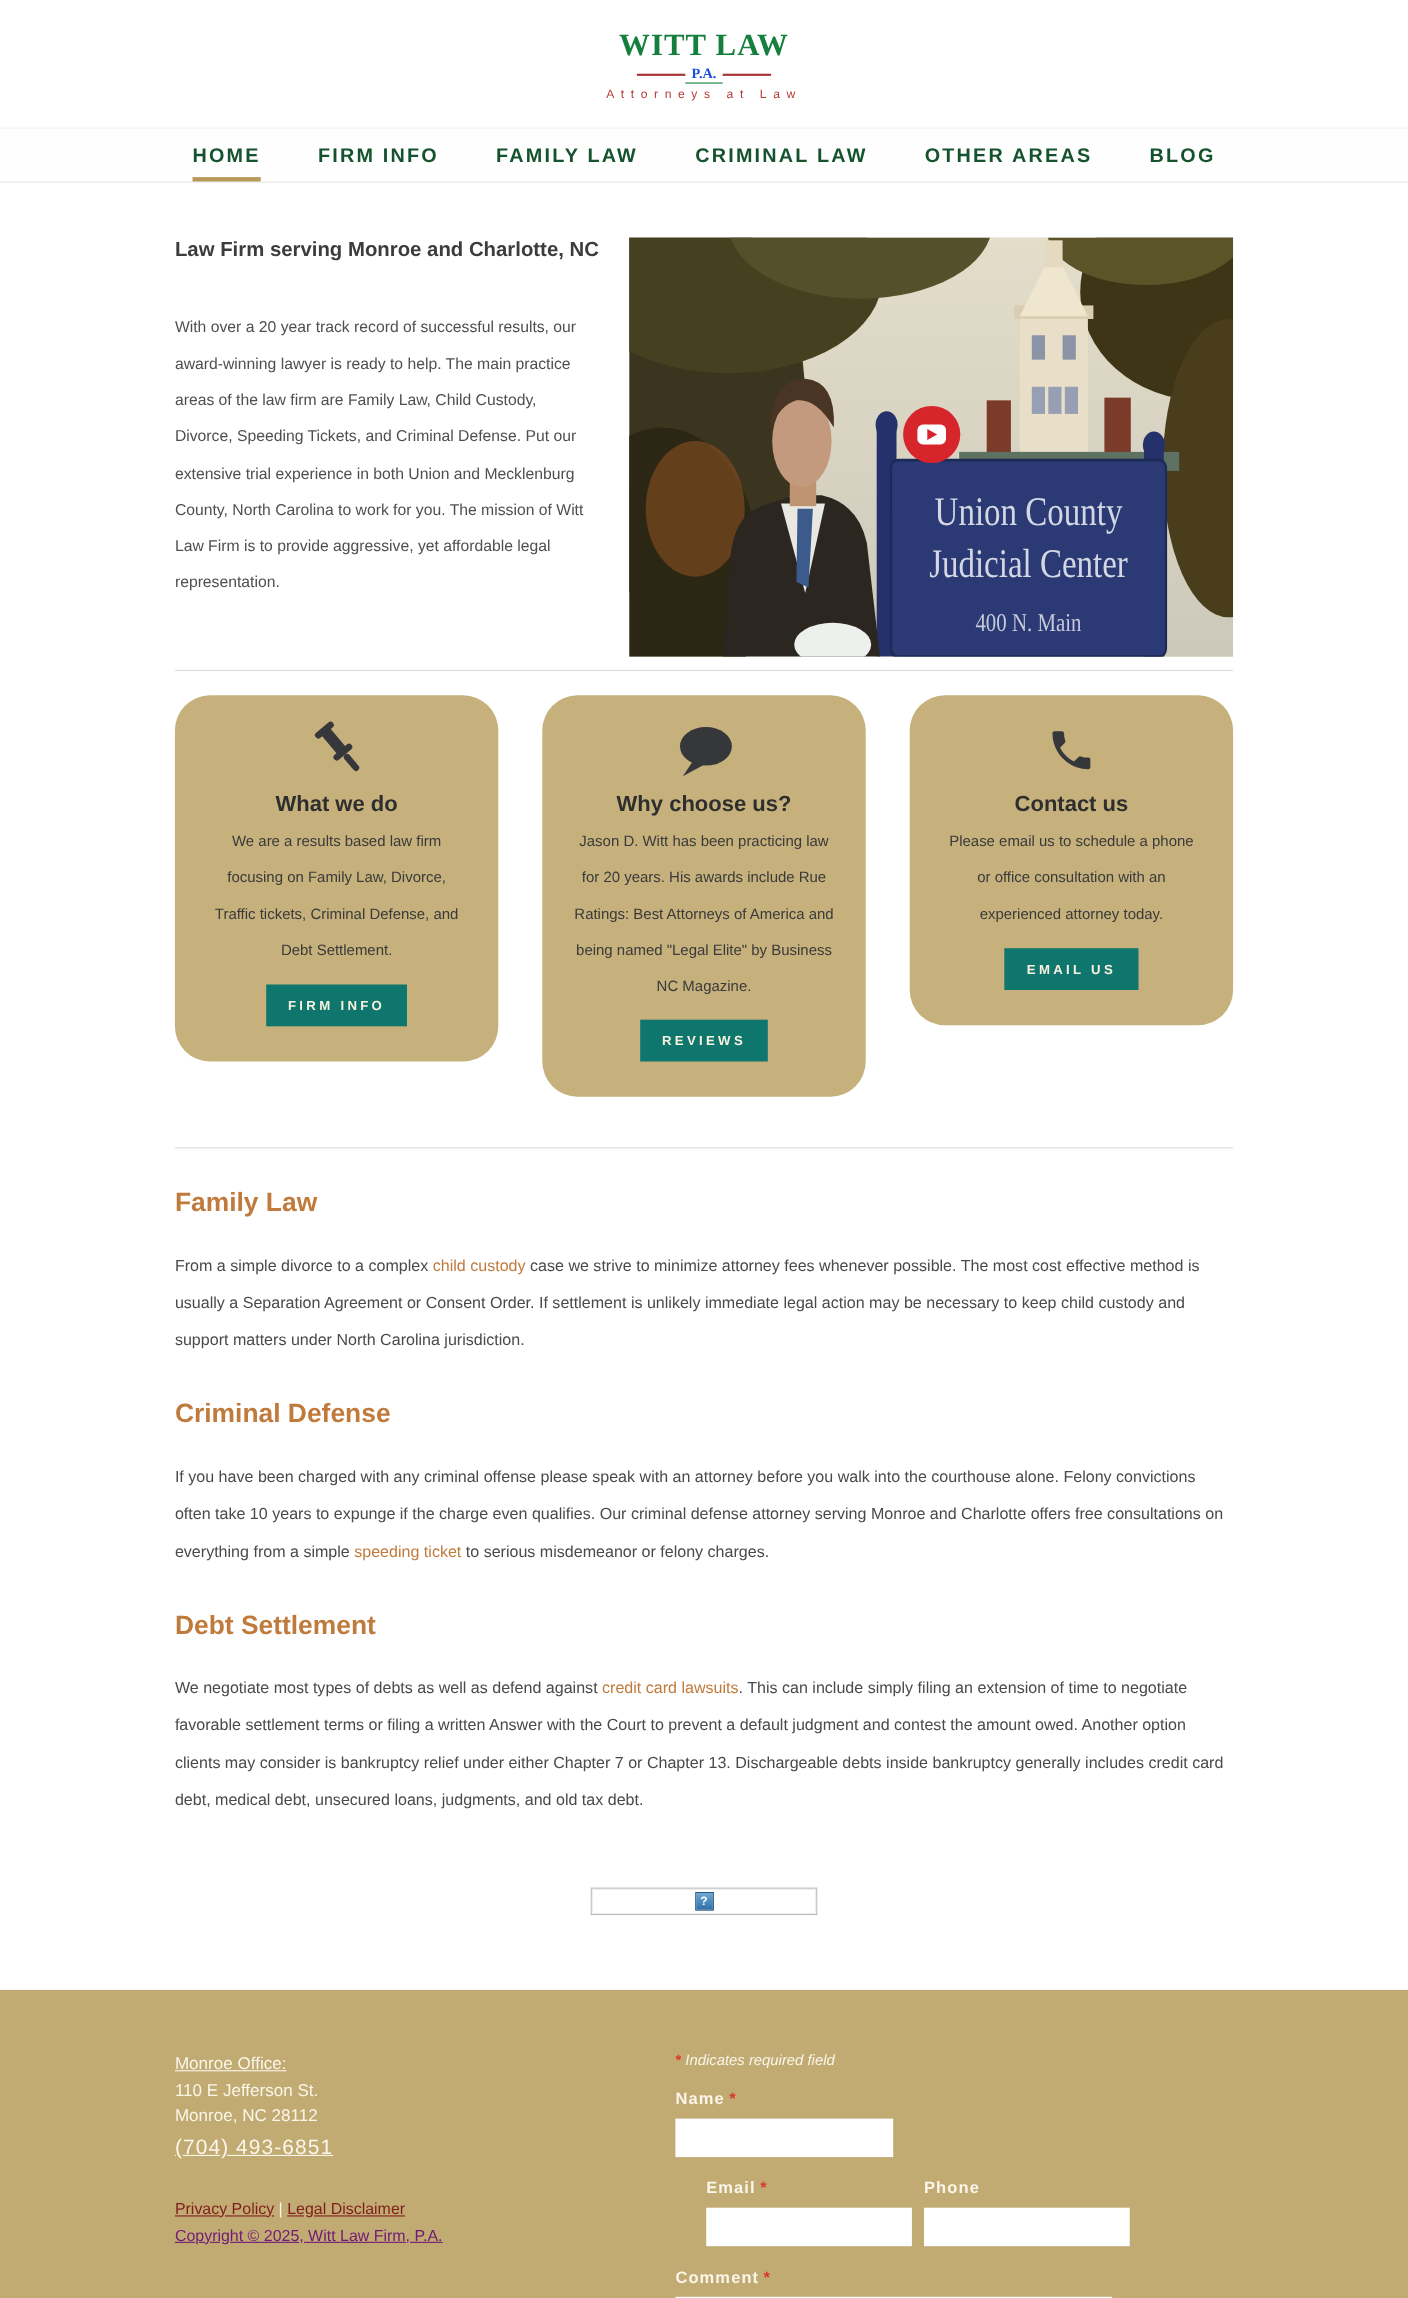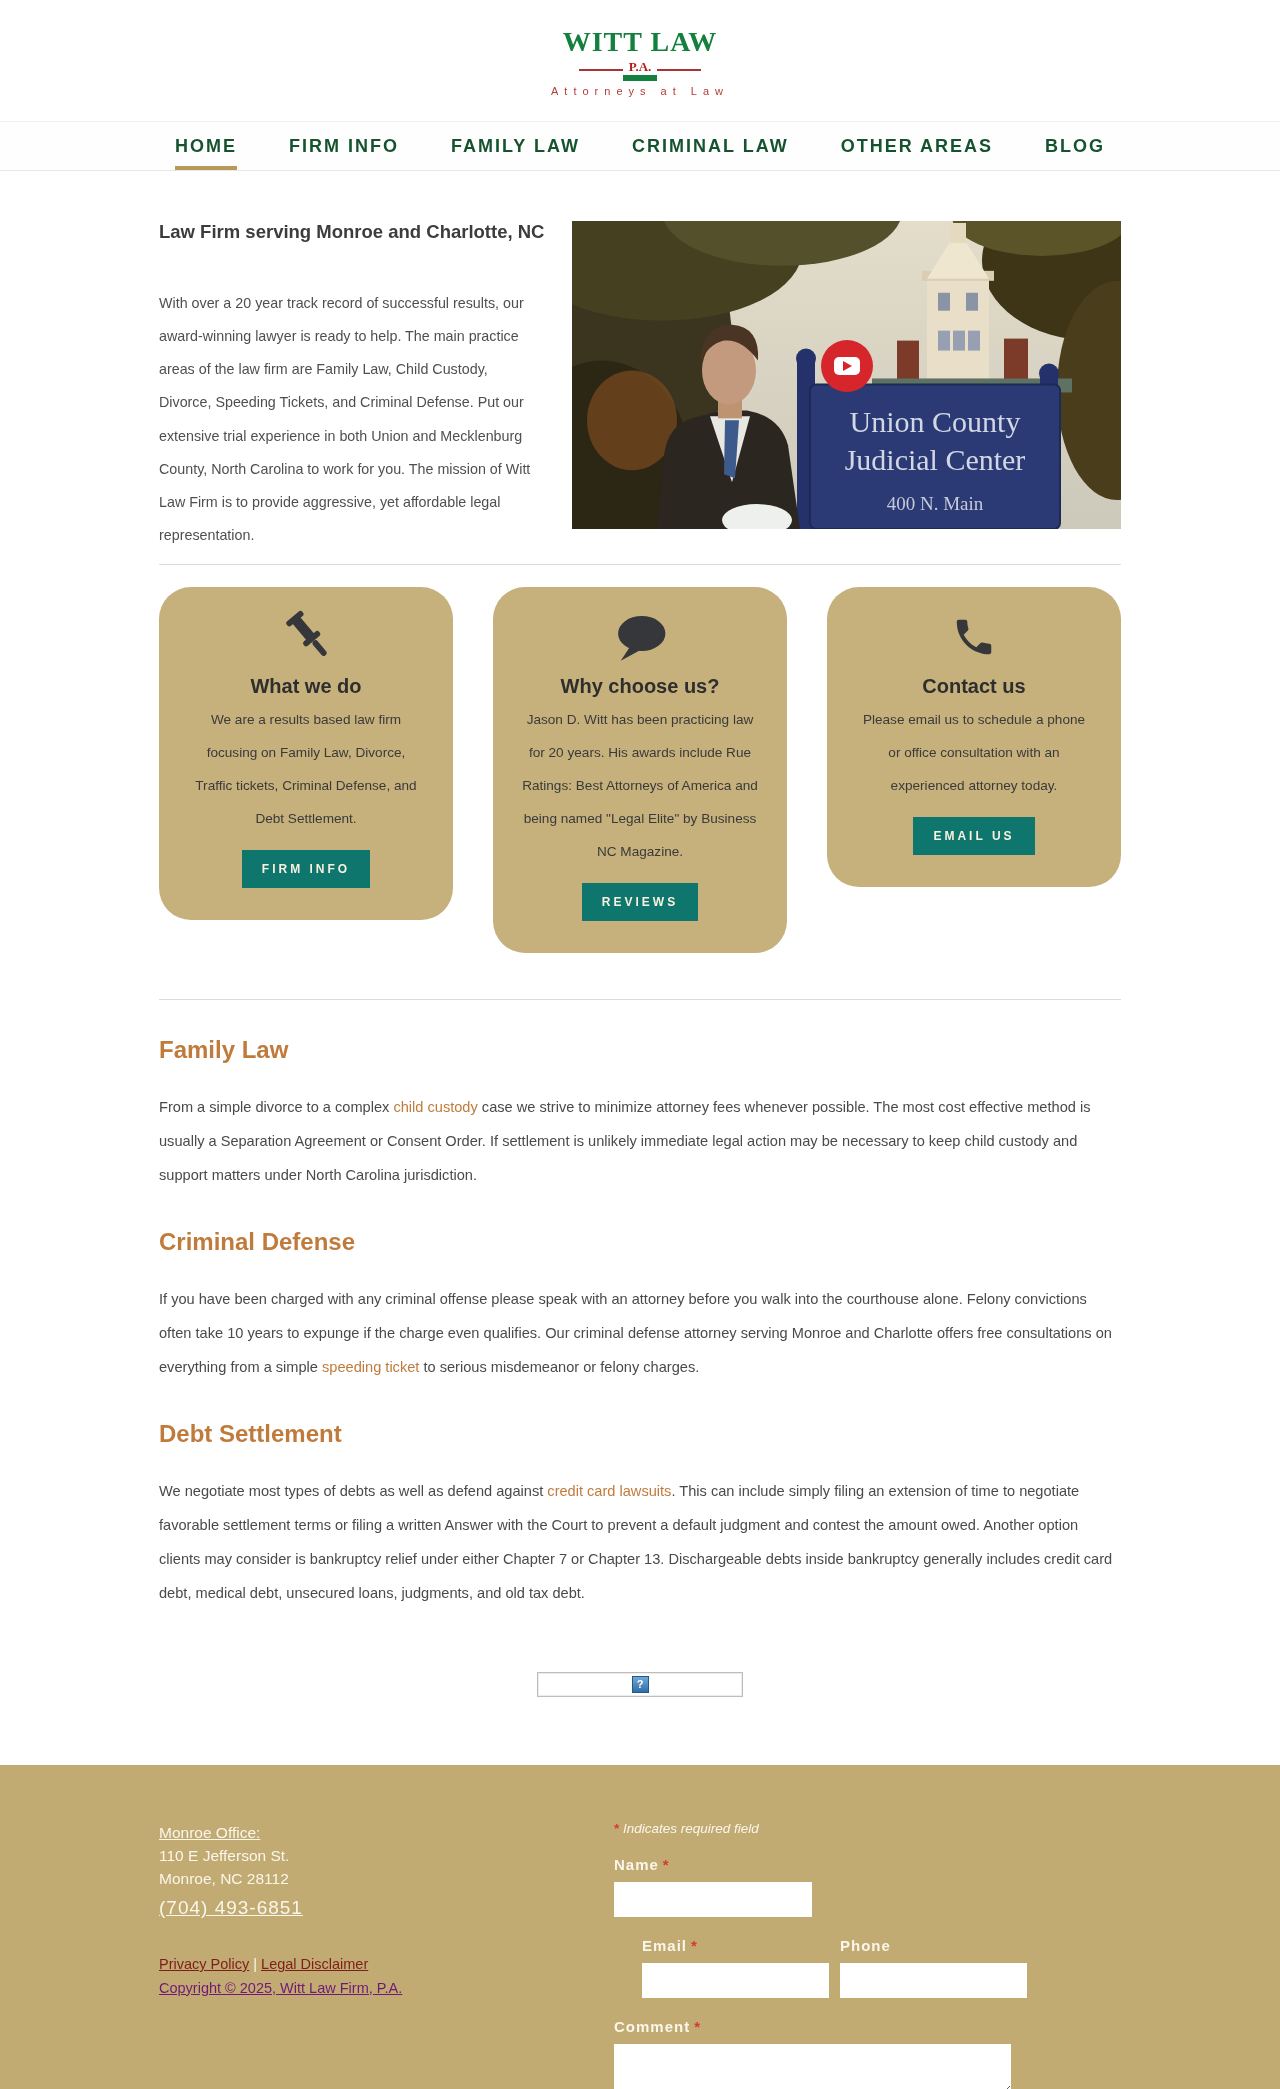--- a/index.html
+++ b/index.html
@@ -5,39 +5,39 @@
   * { margin:0; padding:0; box-sizing:border-box; }
   html,body { background:#fff; font-family:"Liberation Sans", sans-serif; color:#4a4a4a; }
   .page { width:1280px; margin:0 auto; }
 
   
   .header { padding:26px 0 22px; background:#fff; text-align:center; }
   .logo { display:inline-block; font-family:"Liberation Serif", serif; }
   .logo-title { font-size:28px; font-weight:bold; color:#15803d; letter-spacing:1px; }
   .logo-pa-row { display:flex; align-items:center; justify-content:center; margin-top:1px; }
   .logo-line { height:2px; background:#a93434; width:44px; }
-  .logo-pa { font-size:13px; font-weight:bold; color:#b91c1c; padding:0 6px; border-bottom:6px solid #15803d; }
+  .logo-pa { font-size:13px; font-weight:bold; color:#1d4ed8; padding:0 6px; border-bottom:1px solid #15803d; }
   .logo-tagline { margin-top:4px; font-size:11px; color:#b23c36; letter-spacing:6px; font-family:"Liberation Sans", sans-serif; }
 
   
   .nav { border-top:1px solid #f1f1f1; border-bottom:1px solid #e7e7e7; background:#fefefe; }
   .nav-inner { display:flex; justify-content:center; gap:52px; height:48px; }
   .nav a { position:relative; display:flex; align-items:center; height:48px; text-decoration:none;
            font-size:18px; letter-spacing:2px; color:#14532d; font-weight:bold; }
   .nav a .active-underline { position:absolute; left:0; right:0; bottom:0; height:4px; background:#b79a5a; }
 
   
   .container { width:962px; margin:0 auto; }
 
   
   .hero { display:flex; padding-top:50px; }
   .hero-left { width:373px; margin-right:40px; flex:0 0 auto; }
   .hero-left h1 { font-size:18.5px; font-weight:bold; color:#3c3c3c; white-space:nowrap; }
   .hero-left p { margin-top:44px; font-size:14.3px; line-height:2.32; color:#4f4f4f; }
-  .video { position:relative; width:549px; height:308px; flex:0 0 auto; overflow:hidden; background:#d9d4c2; cursor:pointer; }
+  .video { position:relative; width:549px; height:381px; flex:0 0 auto; overflow:hidden; background:#d9d4c2; cursor:pointer; }
   .video svg.scene { position:absolute; inset:0; width:100%; height:100%; }
   .play-btn { position:absolute; left:50%; top:47%; width:52px; height:52px; margin:-26px 0 0 -26px;
               background:#d6252b; border-radius:50%; display:flex; align-items:center; justify-content:center; }
   .play-inner { width:26px; height:18px; background:#fff; border-radius:5px; display:flex; align-items:center; justify-content:center; }
   .play-tri { width:0; height:0; border-left:9px solid #d6252b; border-top:5.5px solid transparent; border-bottom:5.5px solid transparent; margin-left:2px; }
 
   .divider { border:none; border-top:1px solid #dcdcdc; margin-top:12px; }
 
   
   .cards { display:flex; gap:40px; margin-top:22px; align-items:flex-start; }

